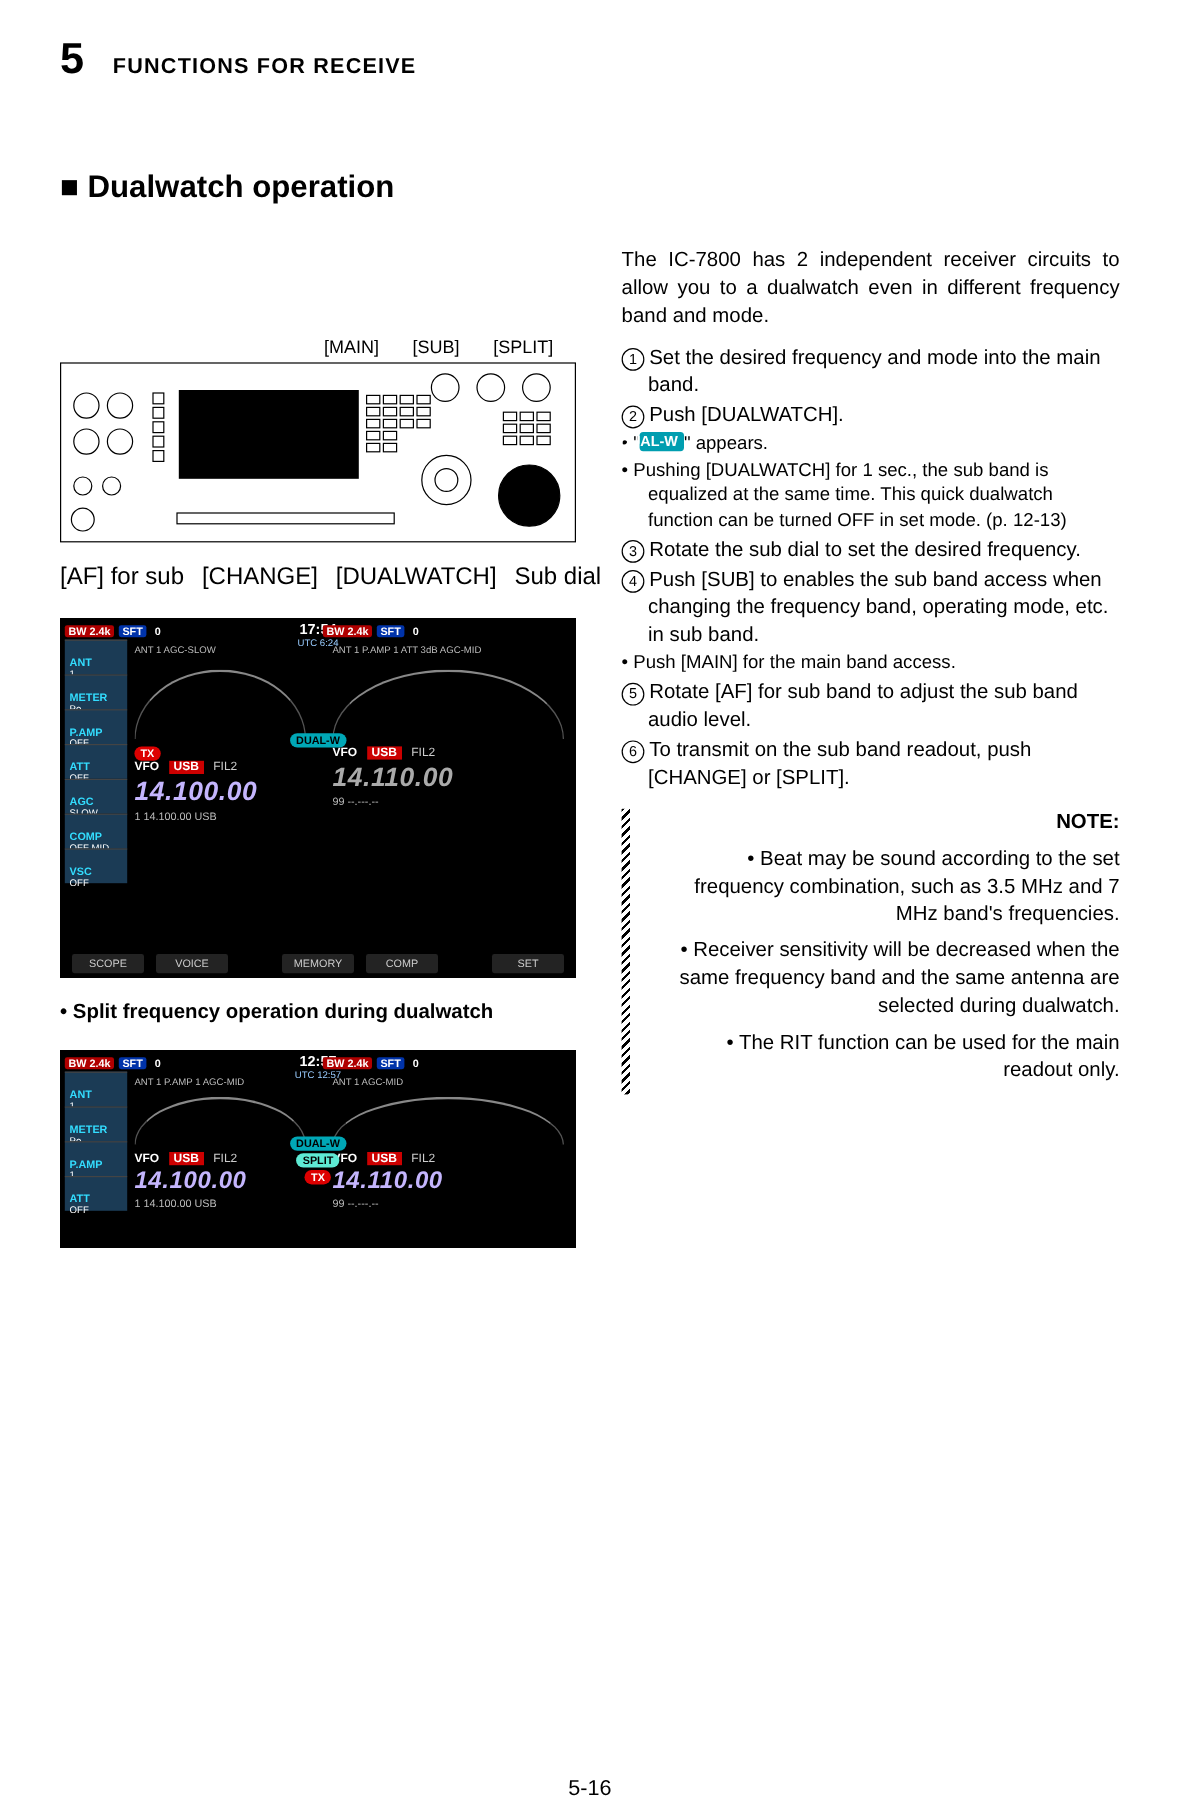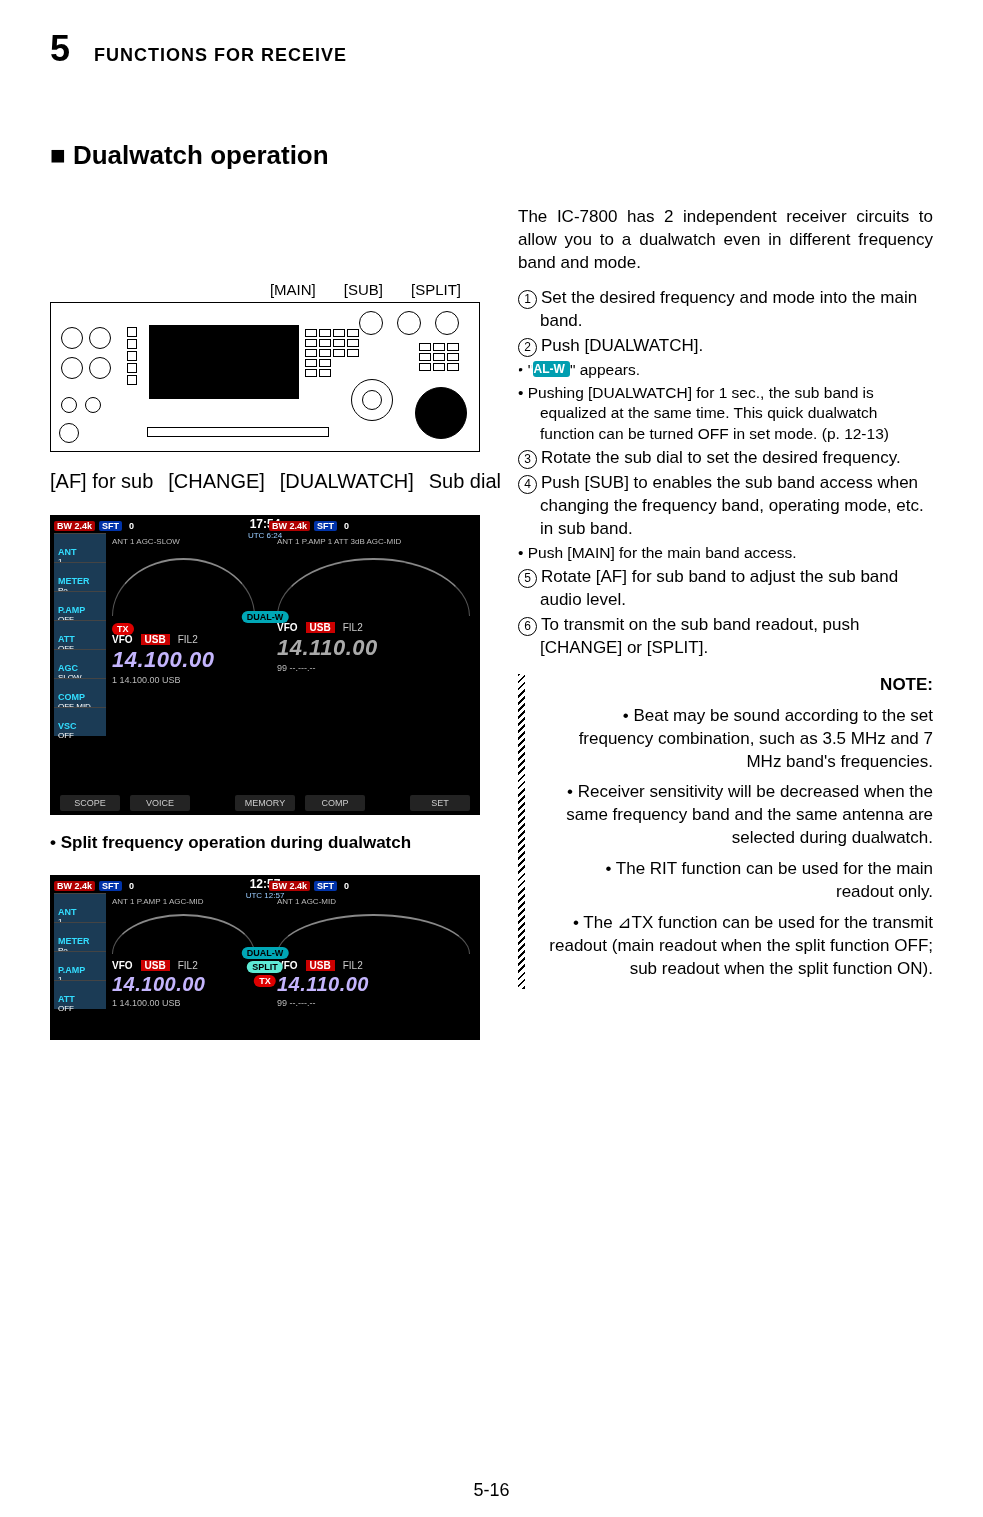--- a/index.html
+++ b/index.html
@@ -566,21 +566,20 @@
         <li><span class="circled">6</span><span>To transmit on the sub band readout, push [CHANGE] or [SPLIT].</span></li>
       </ul>
 
       <div class="note-box">
         <div class="hatch"></div>
         <div class="note-lines">
           <p><b>NOTE:</b></p>
           <p>• <span>Beat may be sound according to the set frequency combination, such as 3.5 MHz and 7 MHz band's frequencies.</span></p>
           <p>• <span>Receiver sensitivity will be decreased when the same frequency band and the same antenna are selected during dualwatch.</span></p>
           <p>• <span>The RIT function can be used for the main readout only.</span></p>
-          <p>• <span>The ⊿TX function can be used for the transmit readout (main readout when the split function OFF; sub readout when the split function ON).</span></p>
         </div>
       </div>
 
     </div>
   </div>
 
   <div class="pagenum">5-16</div>
 </div>
 
 </body></html>

